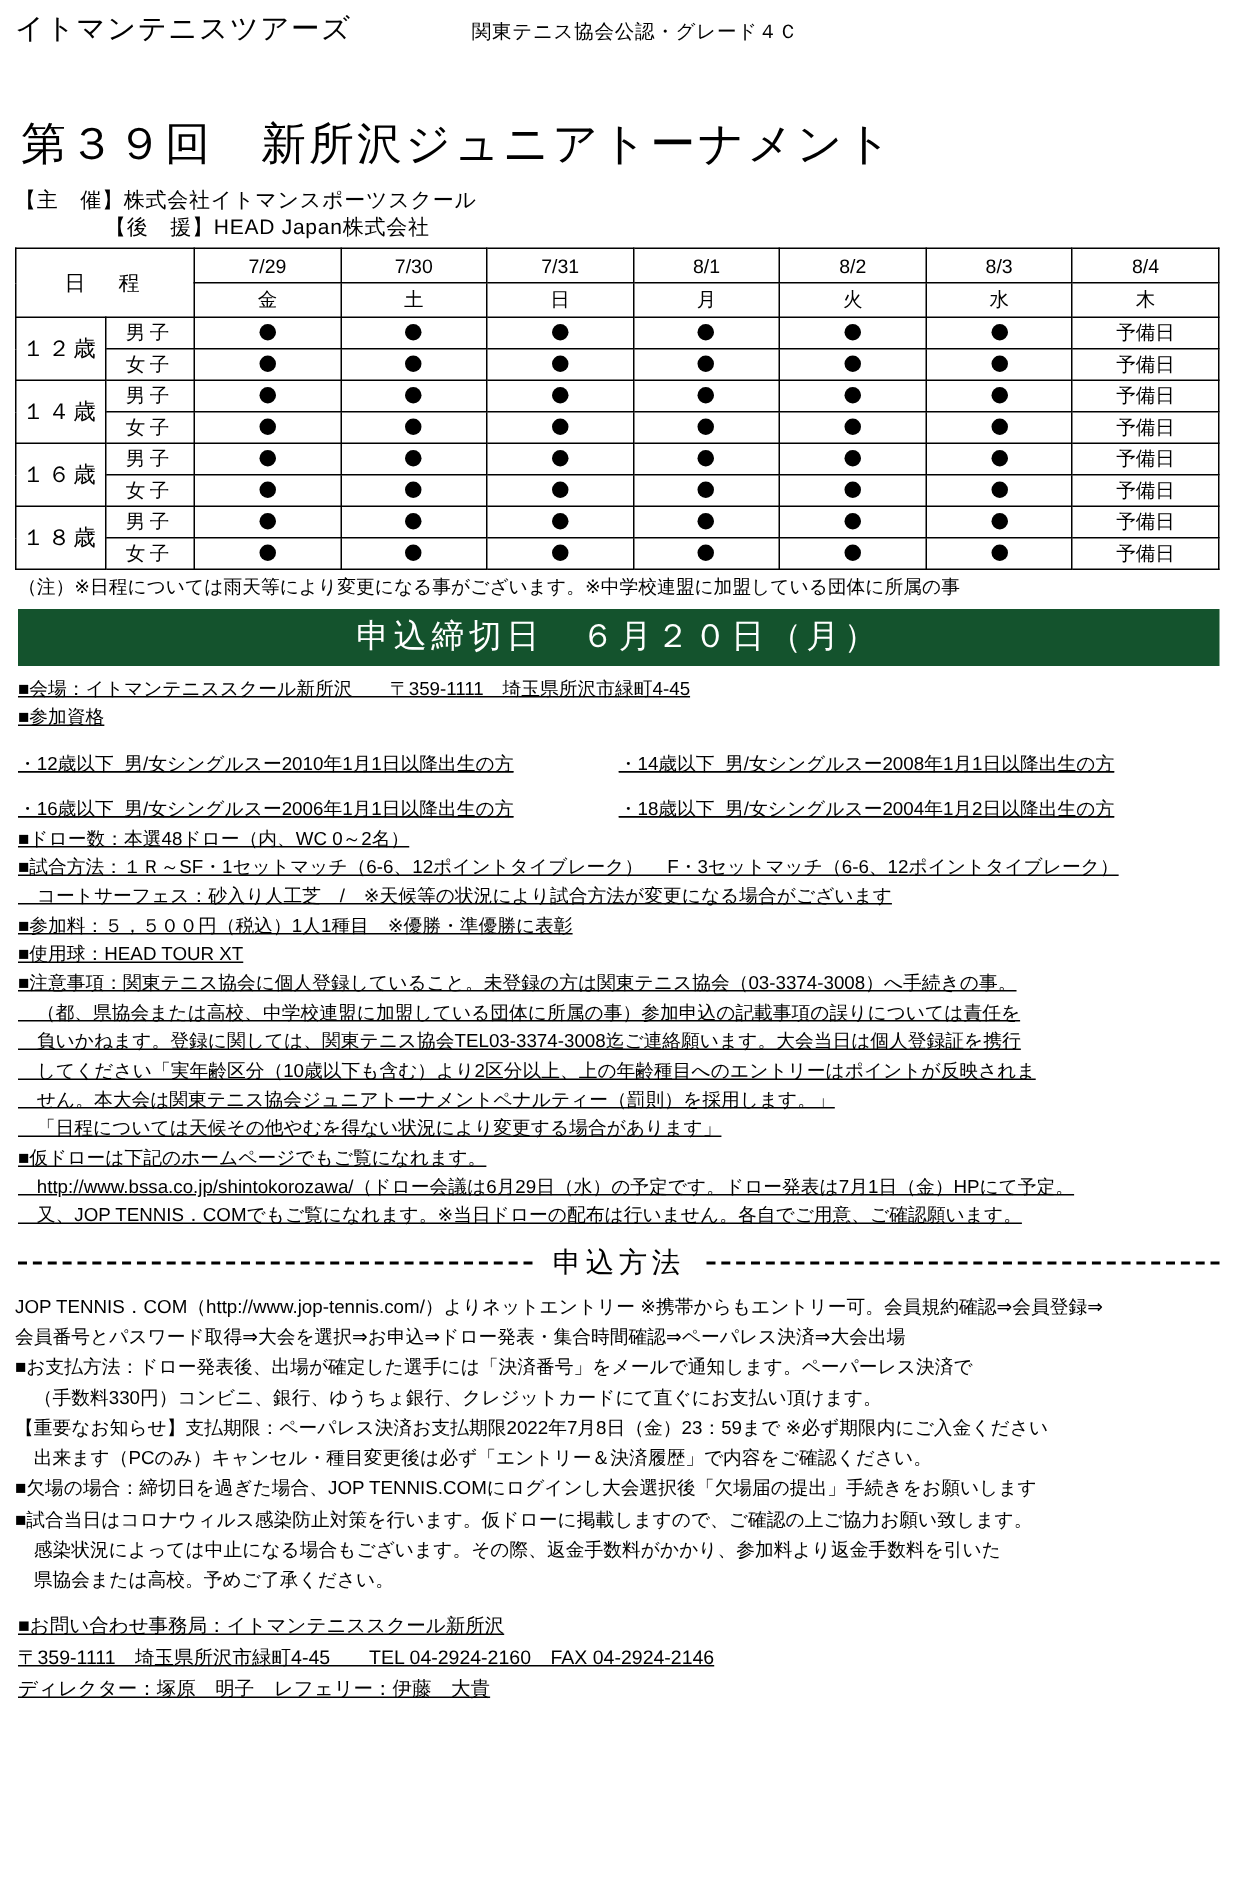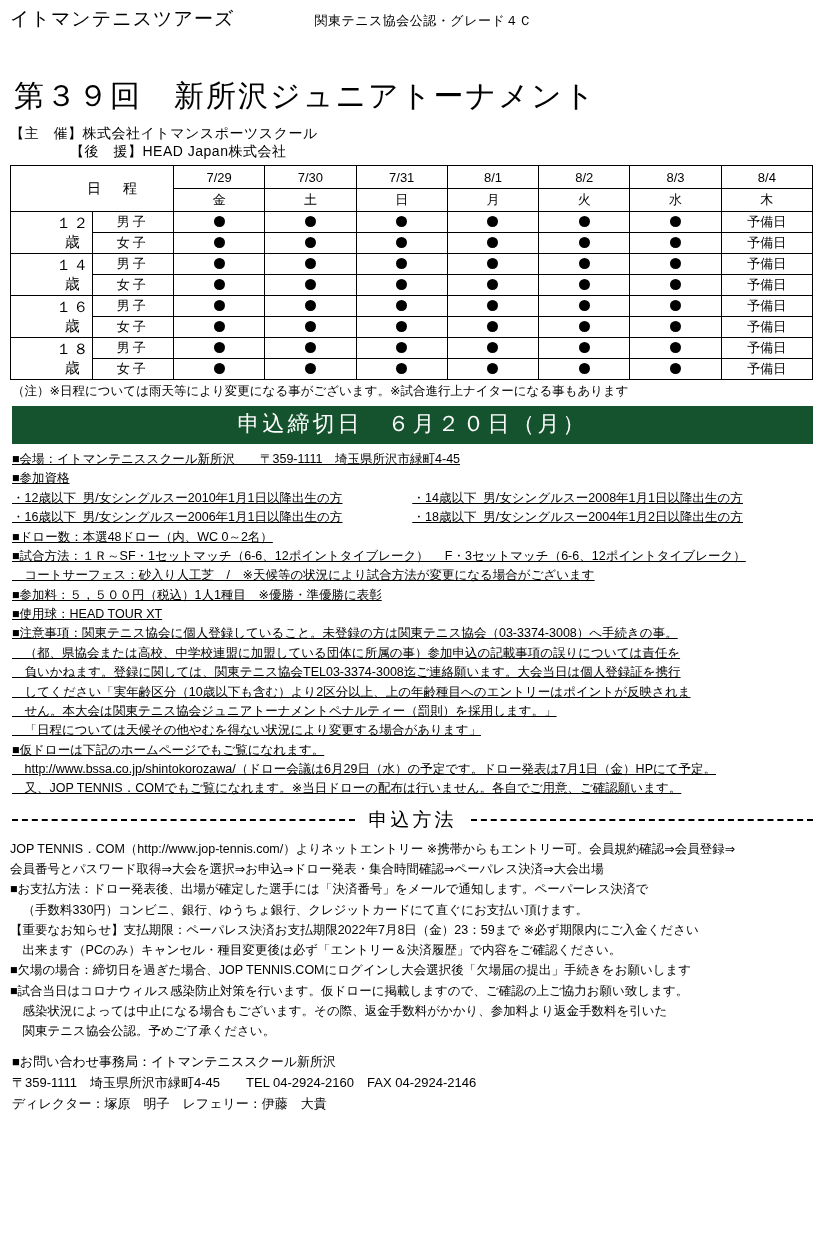--- a/index.html
+++ b/index.html
@@ -35,21 +35,21 @@
     margin:0 10px;
     table-layout:fixed;
   }
   table.sched td,table.sched th{
     border:1px solid #000;
     text-align:center;
     font-size:13px;
     padding:1px 0;
     font-weight:normal;
   }
-  table.sched .age-col{width:118px;font-size:15px;letter-spacing:2px;padding-left:44px;}
+  table.sched .age-col{width:118px;font-size:15px;letter-spacing:2px;}
   table.sched .sex-col{width:92px;font-size:13px;letter-spacing:3px;font-family:Liberation Mono, monospace;}
   table.sched .hdr-date{height:20px;}
   table.sched .hdr-day{height:20px;}
   table.sched .nitei{font-size:14px;letter-spacing:4px;}
   .dot{display:inline-block;width:11px;height:11px;border-radius:50%;background:#000;}
   .spare{font-size:11px;letter-spacing:0px;}
   .note{
     font-size:12.5px;
     padding:3px 10px 4px 12px;
     letter-spacing:0px;
@@ -60,37 +60,37 @@
     text-align:center;
     font-size:22px;
     letter-spacing:3px;
     margin:2px 10px 6px 12px;
     padding:3px 0 5px 0;
     font-family:Liberation Serif, serif;
   }
   .body-block{padding:0 10px 0 12px;font-size:12.5px;line-height:1.55;}
   .body-block div{white-space:pre-wrap;text-decoration:underline;}
   .twocol{display:flex;}
-  .twocol > div{width:50%;}
+  .twocol > div{width:50%;margin-top:11px;}
   .divider{
     display:flex;
     align-items:center;
     margin:8px 10px 2px 12px;
     justify-content:space-between;
   }
   .divider .mid{font-size:19px;letter-spacing:3px;padding:0 14px;}
   .divider .line{flex:1 1 auto;border-top:2px dashed #000;height:0;}
   .apply-block{padding:4px 10px 0 10px;font-size:12.5px;line-height:1.62;}
   .apply-block div{white-space:pre-wrap;}
   .contact{
     padding:10px 10px 6px 12px;
     font-size:13px;
     line-height:1.62;
   }
-  .contact div{white-space:pre-wrap;}
+  .contact div{white-space:pre-wrap;text-decoration:underline;}
 </style>
 </head>
 <body>
 
 <div class="page">
 
   <div class="header-top">
     <span class="tour-name">イトマンテニスツアーズ</span>
     <span class="grade">関東テニス協会公認・グレード４Ｃ</span>
   </div>
@@ -207,21 +207,21 @@
         <td><span class="dot"></span></td>
         <td><span class="dot"></span></td>
         <td><span class="dot"></span></td>
         <td><span class="dot"></span></td>
         <td><span class="dot"></span></td>
         <td class="spare">予備日</td>
       </tr>
     </tbody>
   </table>
 
-  <div class="note">（注）※日程については雨天等により変更になる事がございます。※試合進行上ナイターになる事もあります</div>
+  <div class="note">（注）※日程については雨天等により変更になる事がございます。※中学校連盟に加盟している団体に所属の事</div>
 
   <div class="deadline">申込締切日　６月２０日（月）</div>
 
   <div class="body-block">
     <div>■会場：イトマンテニススクール新所沢　　〒359-1111　埼玉県所沢市緑町4-45</div>
     <div>■参加資格</div>
     <div class="twocol">
       <div>・12歳以下  男/女シングルスー2010年1月1日以降出生の方</div>
       <div>・14歳以下  男/女シングルスー2008年1月1日以降出生の方</div>
     </div>
@@ -254,21 +254,21 @@
   <div class="apply-block">
     <div>JOP TENNIS．COM（http://www.jop-tennis.com/）よりネットエントリー ※携帯からもエントリー可。会員規約確認⇒会員登録⇒</div>
     <div>会員番号とパスワード取得⇒大会を選択⇒お申込⇒ドロー発表・集合時間確認⇒ペーパレス決済⇒大会出場</div>
     <div>■お支払方法：ドロー発表後、出場が確定した選手には「決済番号」をメールで通知します。ペーパーレス決済で</div>
     <div>　（手数料330円）コンビニ、銀行、ゆうちょ銀行、クレジットカードにて直ぐにお支払い頂けます。</div>
     <div>【重要なお知らせ】支払期限：ペーパレス決済お支払期限2022年7月8日（金）23：59まで ※必ず期限内にご入金ください</div>
     <div>　出来ます（PCのみ）キャンセル・種目変更後は必ず「エントリー＆決済履歴」で内容をご確認ください。</div>
     <div>■欠場の場合：締切日を過ぎた場合、JOP TENNIS.COMにログインし大会選択後「欠場届の提出」手続きをお願いします</div>
     <div>■試合当日はコロナウィルス感染防止対策を行います。仮ドローに掲載しますので、ご確認の上ご協力お願い致します。</div>
     <div>　感染状況によっては中止になる場合もございます。その際、返金手数料がかかり、参加料より返金手数料を引いた</div>
-    <div>　関東テニス協会公認。予めご了承ください。</div>
+    <div>　県協会または高校。予めご了承ください。</div>
   </div>
 
   <div class="contact">
     <div>■お問い合わせ事務局：イトマンテニススクール新所沢</div>
     <div>〒359-1111　埼玉県所沢市緑町4-45　　TEL 04-2924-2160　FAX 04-2924-2146</div>
     <div>ディレクター：塚原　明子　レフェリー：伊藤　大貴</div>
   </div>
 
 </div>
 

